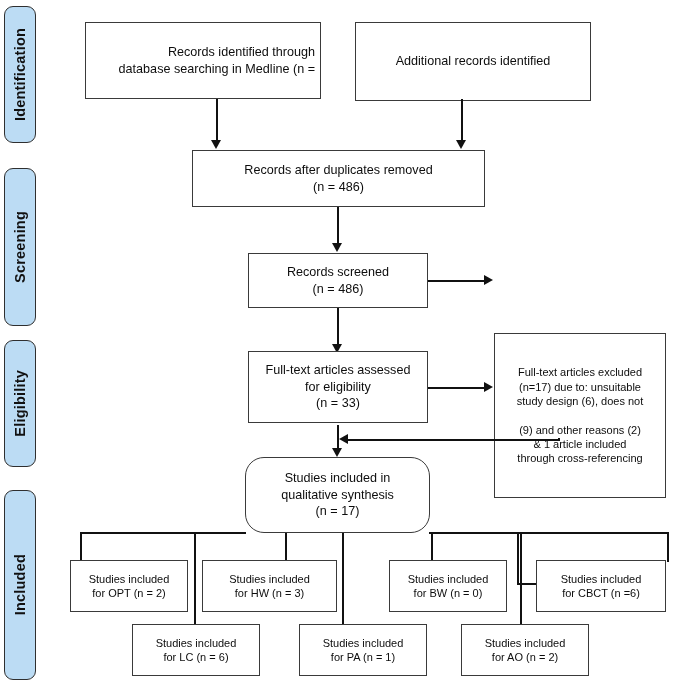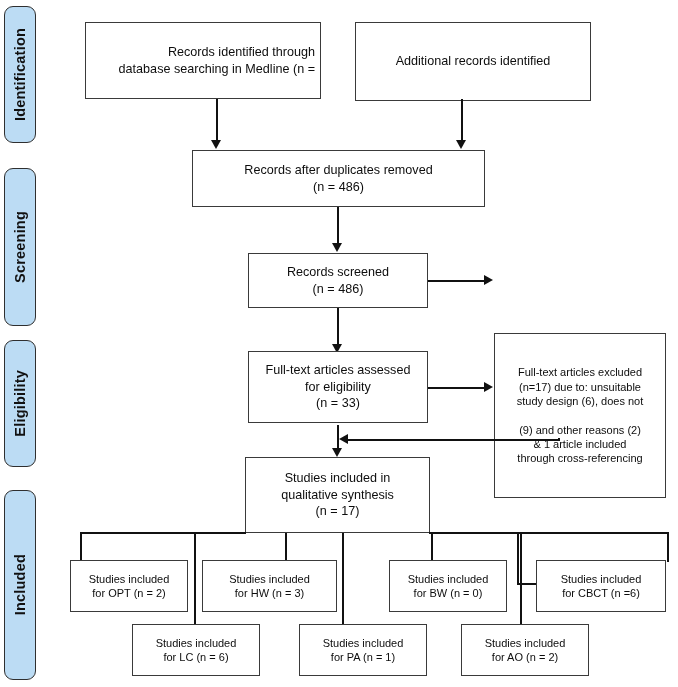--- a/index.html
+++ b/index.html
@@ -170,21 +170,21 @@
   <div class="arrow right" style="left:484px; top:382px;"></div>
 
   <div class="vline" style="left:558px; top:438px; height:3px;"></div>
   <div class="hline" style="left:348px; top:439px; width:212px;"></div>
   <div class="arrow left" style="left:339px; top:434px;"></div>
 
   <div class="vline" style="left:337px; top:425px; height:25px;"></div>
   <div class="vline" style="left:337px; top:440px; height:9px;"></div>
   <div class="arrow down" style="left:332px; top:448px;"></div>
 
-  <div class="node" style="left:245px; top:457px; width:185px; height:76px;">
+  <div class="node" style="left:245px; top:457px; width:185px; height:76px;border-radius:19px;">
     <span class="txt">
       <span>Studies included in</span><br>
       <span>qualitative synthesis</span><br>
       <span>(n = 17)</span>
     </span>
   </div>
 
   <div class="hline" style="left:80px; top:532px; width:166px;"></div>
   <div class="vline" style="left:80px; top:532px; height:52px;"></div>
   <div class="hline" style="left:80px; top:583px; width:28px;"></div>

